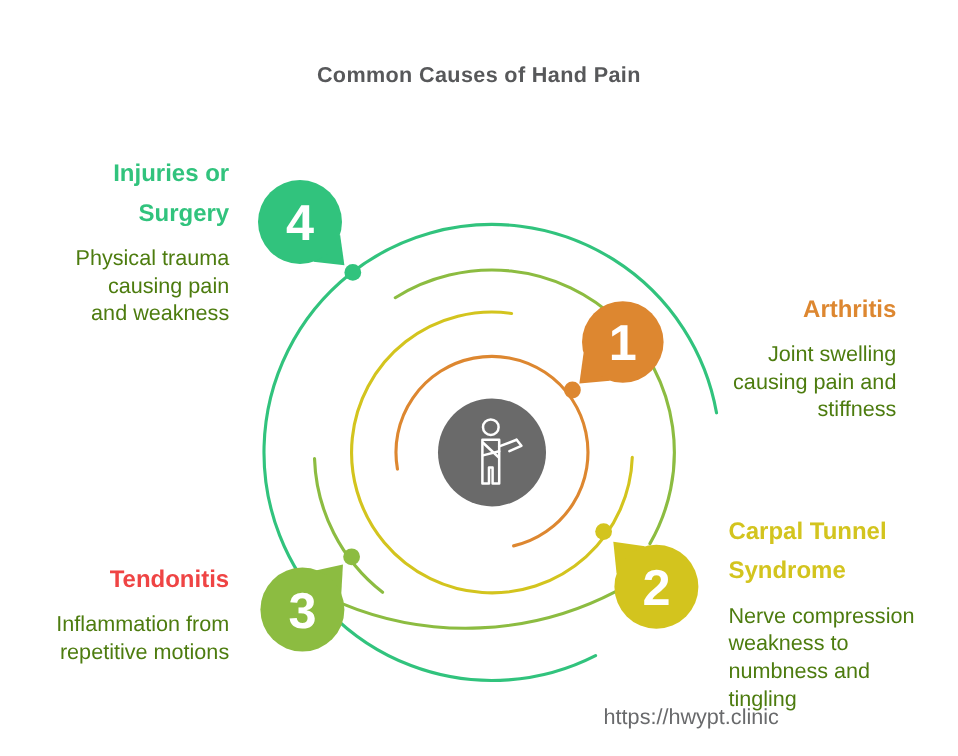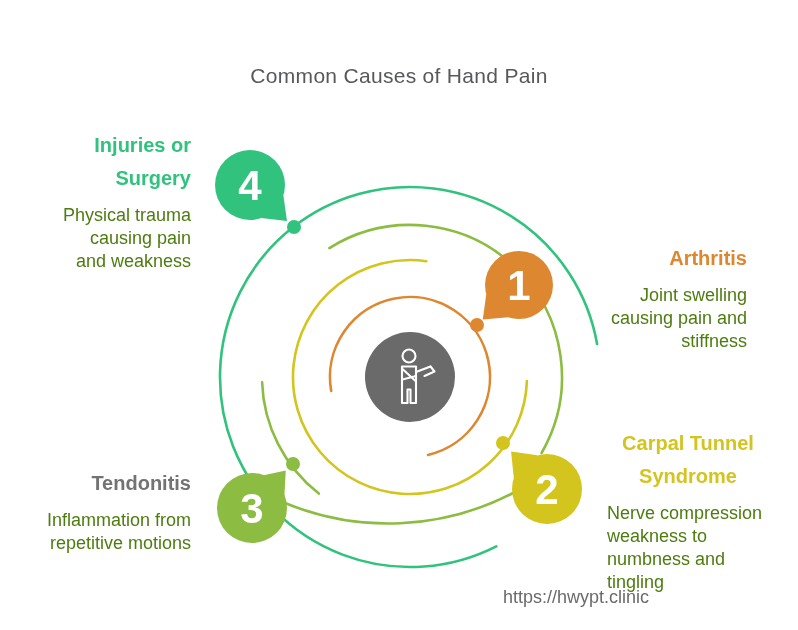--- a/index.html
+++ b/index.html
@@ -8,25 +8,25 @@
     width: 798px;
     height: 630px;
     background: #ffffff;
     overflow: hidden;
     font-family: "Liberation Sans", sans-serif;
   }
   .title {
     position: absolute;
     left: 0; right: 0; top: 52px;
     text-align: center;
-    font-size: 21px;
-    font-weight: 400;
+    font-size: 18px;
+    font-weight: 700;
     letter-spacing: 0.3px;
     color: #57585a;
-    margin: 12px;
+    margin: 0;
   }
   .diagram-svg { position: absolute; left: 0; top: 0; }
   .item { position: absolute; }
   .item h2 {
     margin: 0 0 9px 0;
     font-size: 20px;
     font-weight: 700;
     line-height: 33px;
   }
   .item p {
@@ -108,26 +108,26 @@
       </g>
     </g>
   </svg>
 
   <div class="item item-arthritis">
     <h2 style="color: rgb(221, 135, 48);">Arthritis</h2>
     <p>Joint swelling causing pain and stiffness</p>
   </div>
 
   <div class="item item-carpal-tunnel">
-    <h2 style="color: rgb(211, 196, 30); text-align: center;">Carpal Tunnel Syndrome</h2>
+    <h2 style="color: rgb(211, 196, 30);">Carpal Tunnel Syndrome</h2>
     <p>Nerve compression weakness to numbness and tingling</p>
   </div>
 
   <div class="item item-tendonitis">
-    <h2 style="color: #737373; text-align: right;">Tendonitis</h2>
+    <h2 style="color: #ef4444; text-align: right;">Tendonitis</h2>
     <p>Inflammation from repetitive motions</p>
   </div>
 
   <div class="item item-injuries">
     <h2 style="color: rgb(49, 195, 125);">Injuries or Surgery</h2>
     <p>Physical trauma causing pain and weakness</p>
   </div>
 
   <div class="site-url" style="color: rgb(105, 106, 108);">https://hwypt.clinic</div>
 

